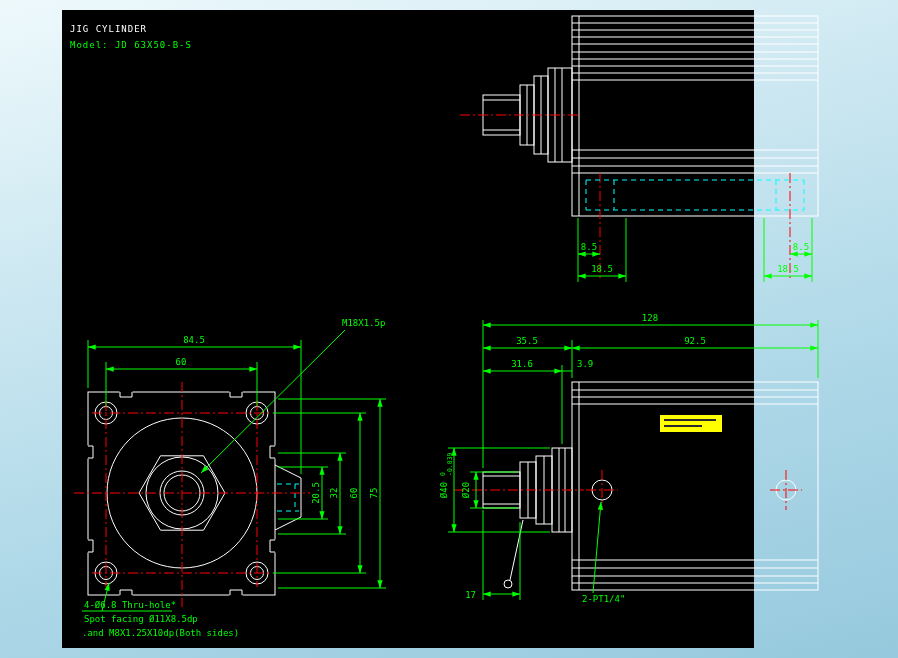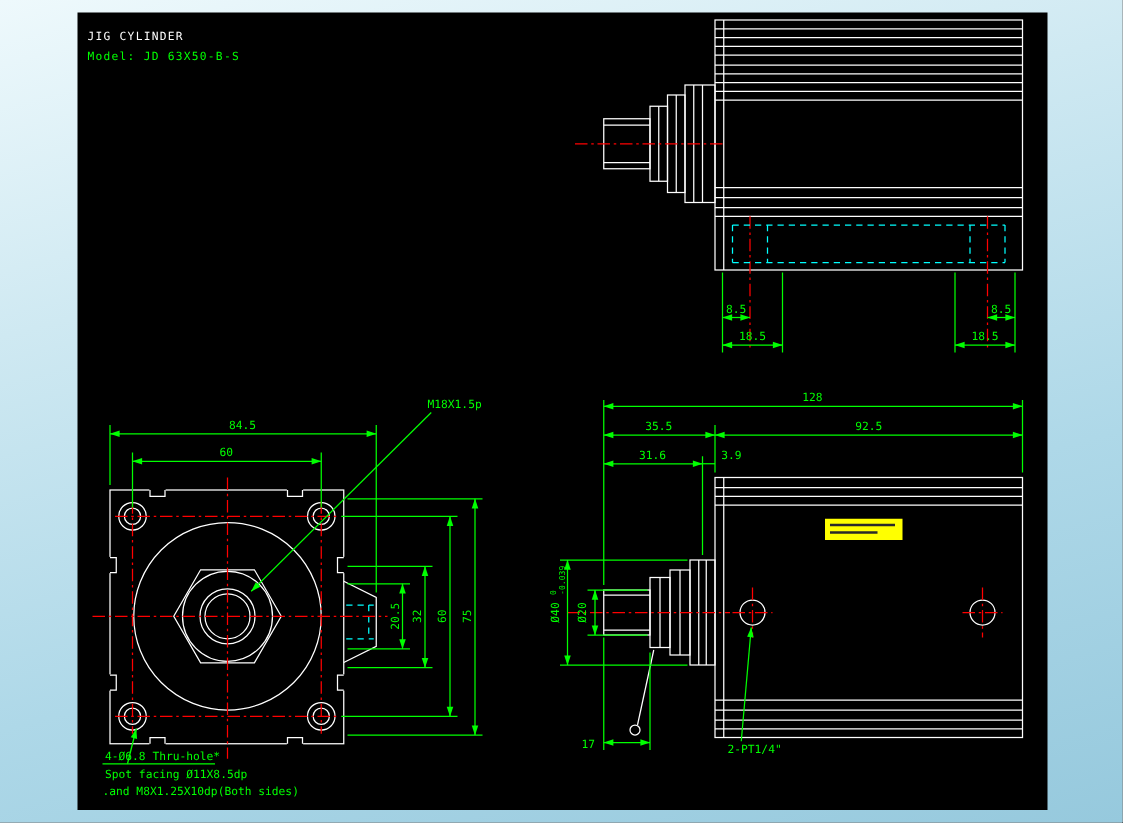--- a/index.html
+++ b/index.html
@@ -1,19 +1,19 @@
 <!DOCTYPE html>
 <html><head>
 <meta charset="utf-8">
 <style>
   html,body{margin:0;padding:0;}
   body{width:898px;height:658px;overflow:hidden;}
   .screen{position:relative;width:898px;height:658px;
     background:linear-gradient(165deg,#eef9fc 0%,#cfe9f2 30%,#aed8e8 65%,#96c9dd 100%);}
-  .canvas{position:absolute;left:62px;top:10px;width:776px;height:638px;background:#000;}
+  .canvas{position:absolute;left:62px;top:10px;width:692px;height:638px;background:#000;}
   svg{display:block;}
   .w{stroke:#ffffff;fill:none;stroke-width:1;}
   .r{stroke:#ff0000;fill:none;stroke-width:1;stroke-dasharray:10 3 2 3;}
   .cy{stroke:#00ffff;fill:none;stroke-width:1;stroke-dasharray:5 4;}
   .g{stroke:#00ff00;fill:none;stroke-width:1;}
   text{font-family:"DejaVu Sans Mono","Liberation Mono",monospace;stroke:none;}
   .gt{fill:#00ff00;font-size:9px;}
   .tol{fill:#00ff00;font-size:6.5px;}
   .wt{fill:#ffffff;font-size:9px;letter-spacing:1px;}
   .gtt{fill:#00ff00;font-size:9px;letter-spacing:1px;}

